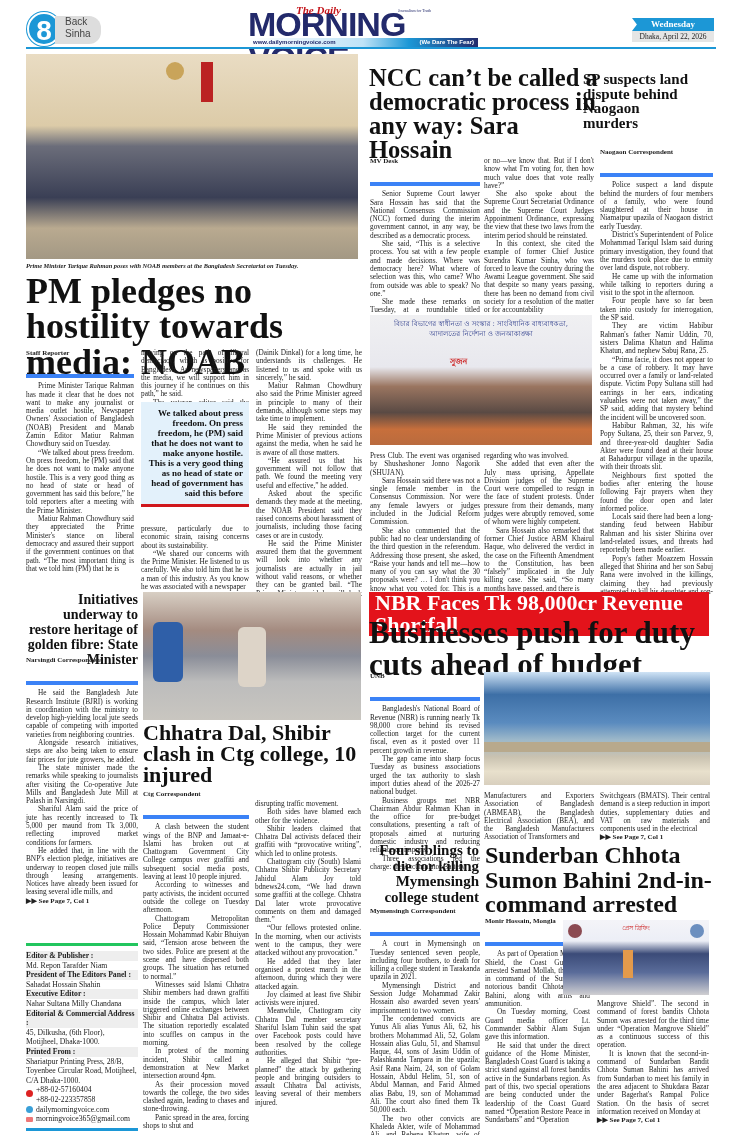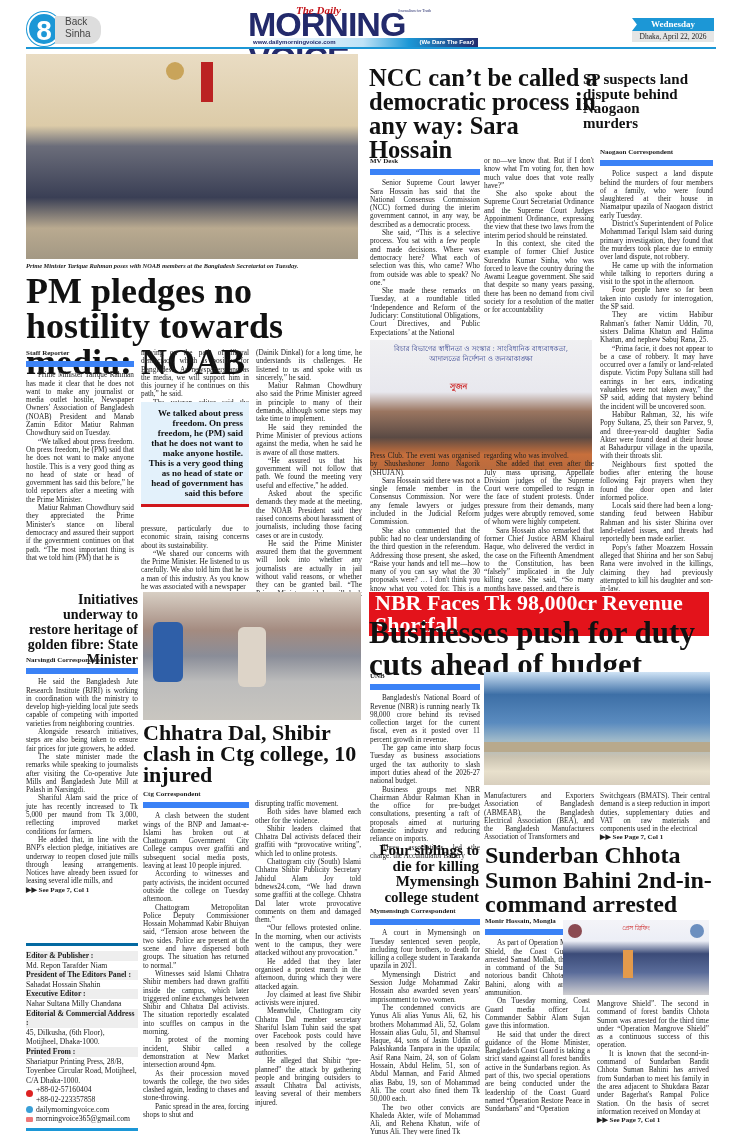--- a/index.html
+++ b/index.html
@@ -1,21 +1,21 @@
 <!DOCTYPE html>
 <html><head>
 <meta charset="utf-8">
 <style>
   * { box-sizing: border-box; margin: 0; padding: 0; }
   body { width: 730px; height: 1135px; background: #fff; font-family: "Liberation Serif", serif; color: #111; position: relative; overflow: hidden; }
   .abs { position: absolute; }
   .hd { font-family: "Liberation Serif", serif; font-weight: bold; color: #111; line-height: 0.98; }
   .body-text { font-size: 7.3px; line-height: 8.3px; text-align: justify; color: #222; }
   .body-text p { text-indent: 12px; }
-  .byline { font-size: 7px; font-weight: bold; border-bottom: 6px solid #3b82f6; padding-bottom: 4px; margin-bottom: 4px; }
+  .byline { font-size: 7px; font-weight: bold; border-bottom: 4px solid #3b82f6; padding-bottom: 17px; margin-bottom: 4px; }
   .see { font-size: 7px; font-weight: bold; text-align: left; }
   .photo { background: #b9a98f; overflow: hidden; }
   
   .pagebadge { left: 27px; top: 12px; width: 80px; height: 34px; }
   .pagenum { position: absolute; left: 0; top: 0; width: 34px; height: 34px; border-radius: 50%; background: #1c97d6; color: #fff; font-family: "Liberation Sans", sans-serif; font-weight: bold; font-size: 28px; line-height: 34px; text-align: center; border: 2px solid #fff; box-shadow: 0 0 0 1px #1c97d6; }
   .pagelbl { position: absolute; left: 28px; top: 4px; width: 46px; height: 28px; background: #ddd; border-radius: 0 12px 12px 0; padding-left: 10px; font-family: "Liberation Sans", sans-serif; font-size: 10px; line-height: 12px; color: #444; }
   .logo { left: 248px; top: 4px; width: 230px; height: 42px; }
   .logo .main { position: absolute; left: 0; top: 3px; font-family: "Liberation Sans", sans-serif; font-weight: bold; font-size: 34px; letter-spacing: -1px; color: #232a6b; line-height: 34px; }
   .logo .daily { position: absolute; left: 48px; top: 0; font-family: "Liberation Serif", serif; font-weight: bold; font-style: italic; font-size: 11px; color: #c4161c; }
   .logo .tag { position: absolute; left: 150px; top: 4px; font-size: 4px; color: #232a6b; }
@@ -87,29 +87,29 @@
   <p>“He assured us that his government will not follow that path. We found the meeting very useful and effective,” he added.</p>
   <p>Asked about the specific demands they made at the meeting, the NOAB President said they raised concerns about harassment of journalists, including those facing cases or are in custody.</p>
   <p>He said the Prime Minister assured them that the government will look into whether any journalists are actually in jail without valid reasons, or whether they can be granted bail. “The Prime Minister said he will look into this</p>
   <div class="see">▶▶ See Page 7, Col 1</div>
 </div>
 
 <div class="abs hd" style="left:369px;top:54px;width:230px;font-size:24.5px;margin-top:12px;">NCC can’t be called a democratic process in any way: Sara Hossain</div>
 <div class="abs body-text" style="left:370px;top:157px;width:110px;">
   <div class="byline">MV Desk</div>
   <p>Senior Supreme Court lawyer Sara Hossain has said that the National Consensus Commission (NCC) formed during the interim government cannot, in any way, be described as a democratic process.</p>
-  <p>She said, “This is a selective process. You sat with a few people and made decisions. Where was democracy here? What each of selection was this, who came? Who from outside was able to speak? No one.”</p>
+  <p>She said, “This is a selective process. You sat with a few people and made decisions. Where was democracy here? What where of selection was this, who came? Who from outside was able to speak? No one.”</p>
   <p>She made these remarks on Tuesday, at a roundtable titled ‘Independence and Reform of the Judiciary: Constitutional Obligations, Court Directives, and Public Expectations’ at the National</p>
 </div>
 <div class="abs body-text" style="left:484px;top:157px;width:110px;">
   <p style="text-indent:0">or no—we know that. But if I don't know what I'm voting for, then how much value does that vote really have?”</p>
   <p>She also spoke about the Supreme Court Secretariat Ordinance and the Supreme Court Judges Appointment Ordinance, expressing the view that these two laws from the interim period should be reinstated.</p>
   <p>In this context, she cited the example of former Chief Justice Surendra Kumar Sinha, who was forced to leave the country during the Awami League government. She said that despite so many years passing, there has been no demand from civil society for a resolution of the matter or for accountability</p>
 </div>
-<div class="abs photo" style="left:370px;top:315px;width:222px;height:130px;background:linear-gradient(180deg,#f0f0f2 0%,#e8e8ee 40%,#9a7560 55%,#5a4a44 75%,#c76f3c 88%,#b96b3e 100%);margin-top:25px;">
+<div class="abs photo" style="left:370px;top:315px;width:222px;height:130px;background:linear-gradient(180deg,#f0f0f2 0%,#e8e8ee 40%,#9a7560 55%,#5a4a44 75%,#c76f3c 88%,#b96b3e 100%);">
   <div style="position:absolute;left:8px;top:4px;width:206px;font-size:7px;color:#2b3a8a;font-family:'DejaVu Sans',sans-serif;text-align:center;line-height:10px;">বিচার বিভাগের স্বাধীনতা ও সংস্কার : সাংবিধানিক বাধ্যবাধকতা, আদালতের নির্দেশনা ও জনআকাঙ্ক্ষা</div>
   <div style="position:absolute;left:80px;top:40px;font-size:8px;color:#c22;font-weight:bold;font-family:'DejaVu Sans',sans-serif;">সুজন</div>
 </div>
 <div class="abs body-text" style="left:370px;top:452px;width:110px;">
   <p style="text-indent:0">Press Club. The event was organised by Shushashoner Jonno Nagorik (SHUJAN).</p>
   <p>Sara Hossain said there was not a single female member in the Consensus Commission. Nor were any female lawyers or judges included in the Judicial Reform Commission.</p>
   <p>She also commented that the public had no clear understanding of the third question in the referendum. Addressing those present, she asked, “Raise your hands and tell me—how many of you can say what the 30 proposals were? … I don't think you know what you voted for. This is a big question: when you vote, what are you voting for? Yes</p>
 </div>
 <div class="abs body-text" style="left:484px;top:452px;width:110px;">
   <p style="text-indent:0">regarding who was involved.</p>
@@ -137,21 +137,21 @@
 <div class="abs body-text" style="left:26px;top:656px;width:112px;">
   <div class="byline">Narsingdi Correspondent</div>
   <p>He said the Bangladesh Jute Research Institute (BJRI) is working in coordination with the ministry to develop high-yielding local jute seeds capable of competing with imported varieties from neighboring countries.</p>
   <p>Alongside research initiatives, steps are also being taken to ensure fair prices for jute growers, he added.</p>
   <p>The state minister made the remarks while speaking to journalists after visiting the Co-operative Jute Mills and Bangladesh Jute Mill at Palash in Narsingdi.</p>
   <p>Shariful Alam said the price of jute has recently increased to Tk 5,000 per maund from Tk 3,000, reflecting improved market conditions for farmers.</p>
   <p>He added that, in line with the BNP's election pledge, initiatives are underway to reopen closed jute mills through leasing arrangements. Notices have already been issued for leasing several idle mills, and</p>
   <div class="see">▶▶ See Page 7, Col 1</div>
 </div>
 
-<div class="abs imprint" style="left:26px;top:943px;width:112px;border-top:3px solid #0369a1;border-bottom:3px solid #1c97d6;padding:5px 0 4px;">
+<div class="abs imprint" style="left:26px;top:943px;width:112px;border-top:3px solid #22c55e;border-bottom:3px solid #1c97d6;padding:5px 0 4px;">
   <div class="lbl">Editor &amp; Publisher :</div>
   <div>Md. Repon Tarafder Niam</div>
   <div class="lbl">President of The Editors Panel :</div>
   <div>Sahadat Hossain Shahin</div>
   <div class="lbl">Executive Editor :</div>
   <div>Nahar Sultana Milly Chandana</div>
   <div class="lbl">Editorial &amp; Commercial Address :</div>
   <div>45, Dilkusha, (6th Floor), Motijheel, Dhaka-1000.</div>
   <div class="lbl">Printed From :</div>
   <div>Shariatpur Printing Press, 28/B, Toyenbee Circular Road, Motijheel, C/A Dhaka-1000.</div>

